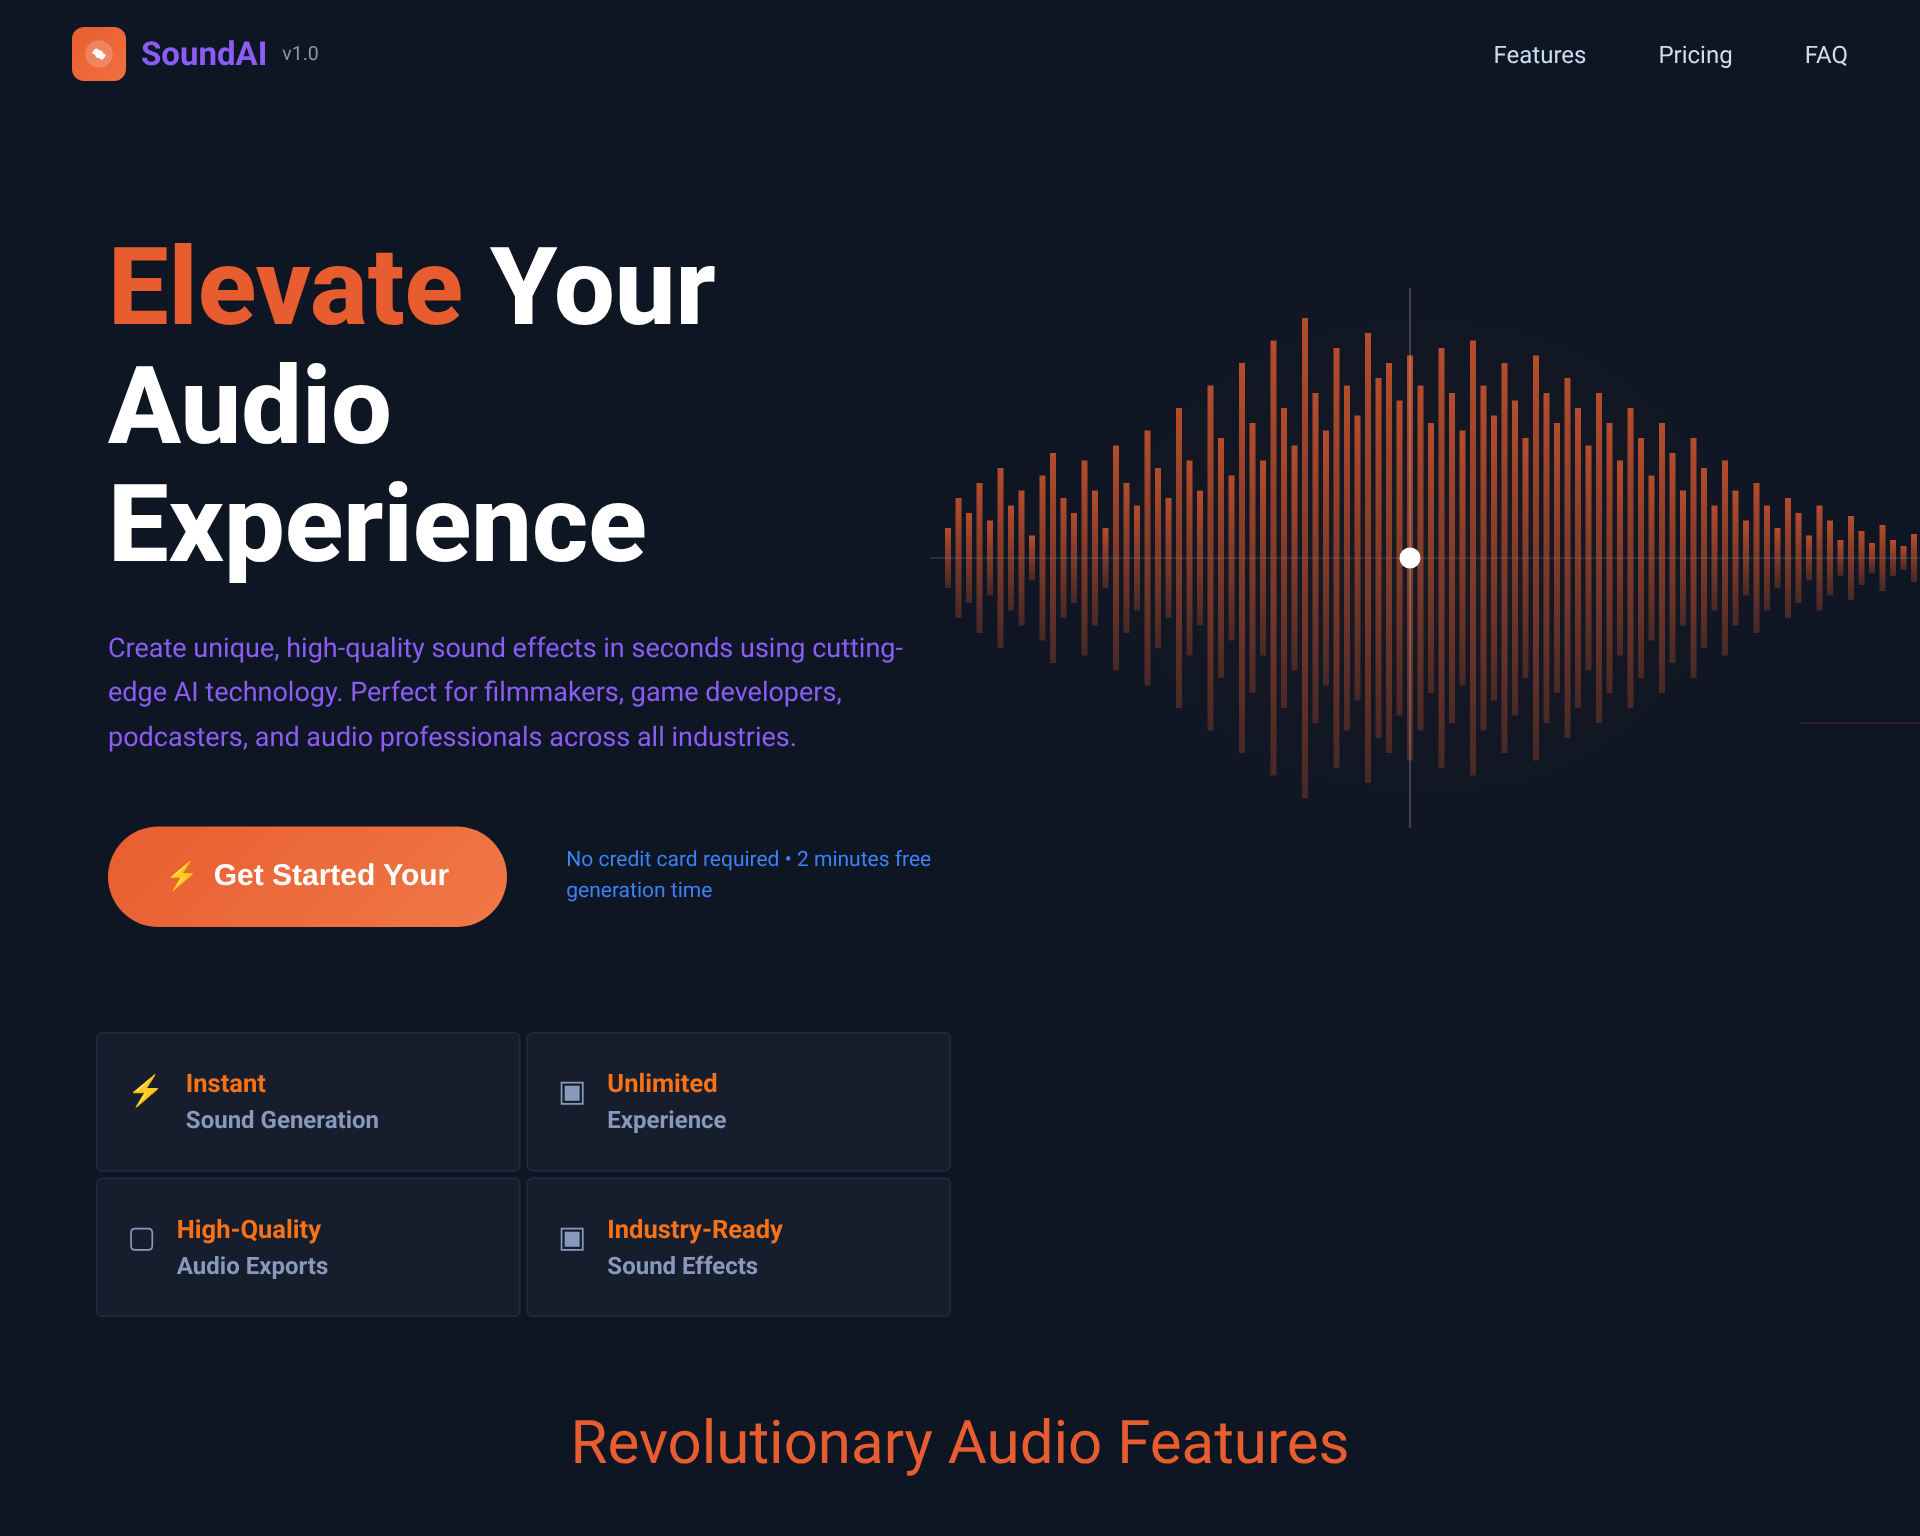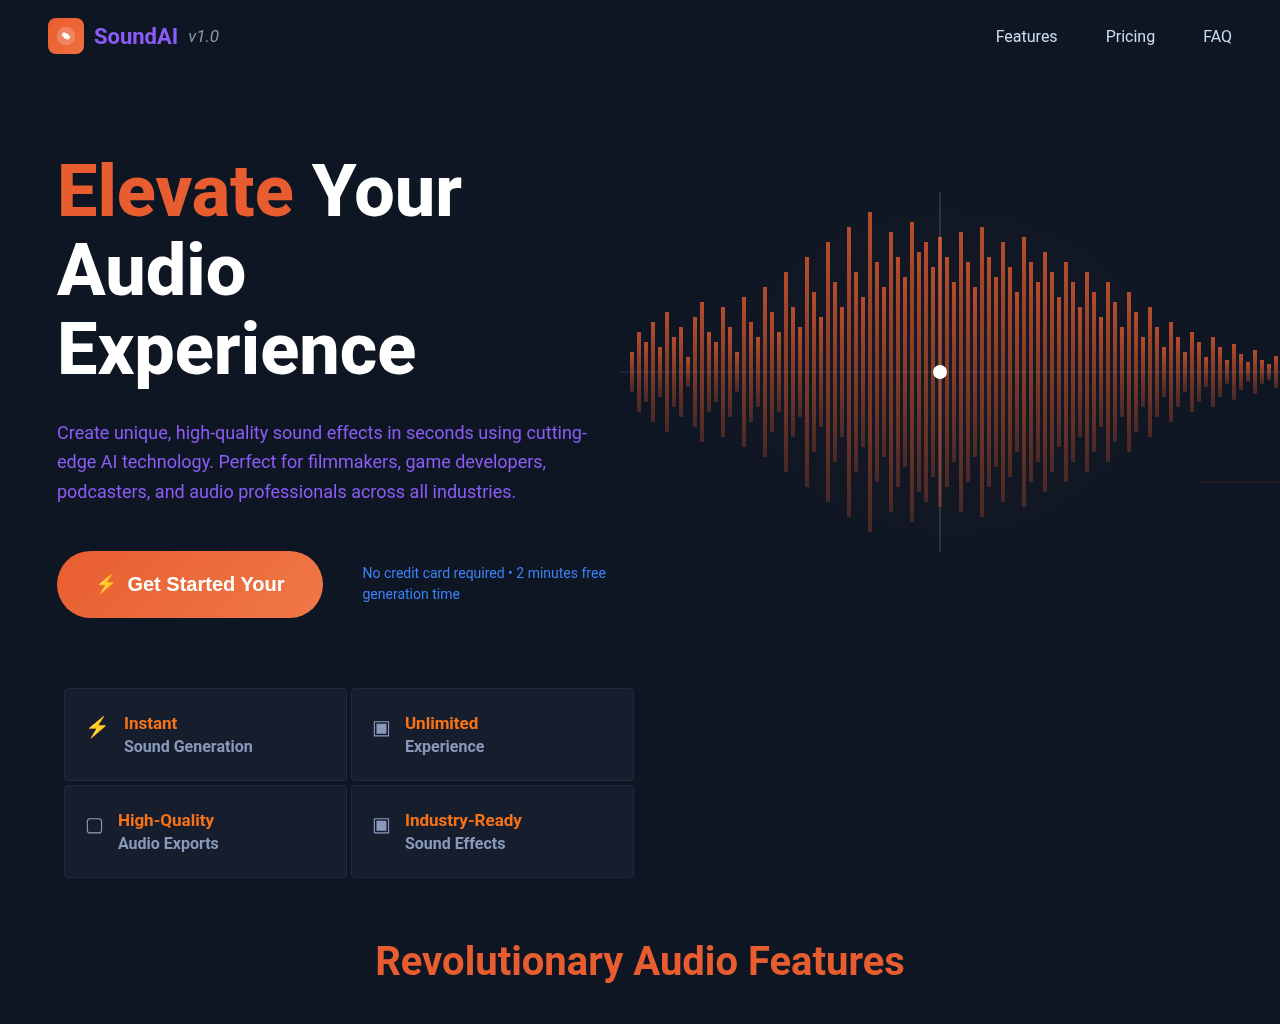--- a/index.html
+++ b/index.html
@@ -44,44 +44,43 @@
       height: 22px;
     }
 
     .logo-text {
       font-size: 22px;
       font-weight: 700;
       color: #8b5cf6;
     }
 
     .logo-version {
-      font-size: 17px;
+      font-size: 13px;
       color: #8899aa;
       font-weight: 400;
-      font-style: italic;
     }
 
     .nav-links {
       display: flex;
       align-items: flex-end;
       gap: 48px;
     }
 
     .nav-link {
       font-size: 16px;
       color: #ccddee;
       cursor: pointer;
       text-decoration: none;
     }
 
     
     .hero {
       display: flex;
       align-items: flex-start;
-      padding: 80px 48px 40px 57px;
+      padding: 80px 48px 40px 72px;
       position: relative;
       min-height: 580px;
     }
 
     .hero-left {
       max-width: 560px;
       z-index: 2;
       flex-shrink: 0;
     }
 
@@ -195,21 +194,21 @@
     }
 
     
     .bottom-section {
       text-align: center;
       padding: 60px 48px 40px;
     }
 
     .bottom-section h2 {
       font-size: 40px;
-      font-weight: 700;
+      font-weight: 400;
       color: #e85d2f;
     }
 
     
     ::-webkit-scrollbar { width: 8px; }
     ::-webkit-scrollbar-track { background: #0f1623; }
     ::-webkit-scrollbar-thumb { background: #2a3a50; border-radius: 4px; }
   </style>
 </head>
 <body>

